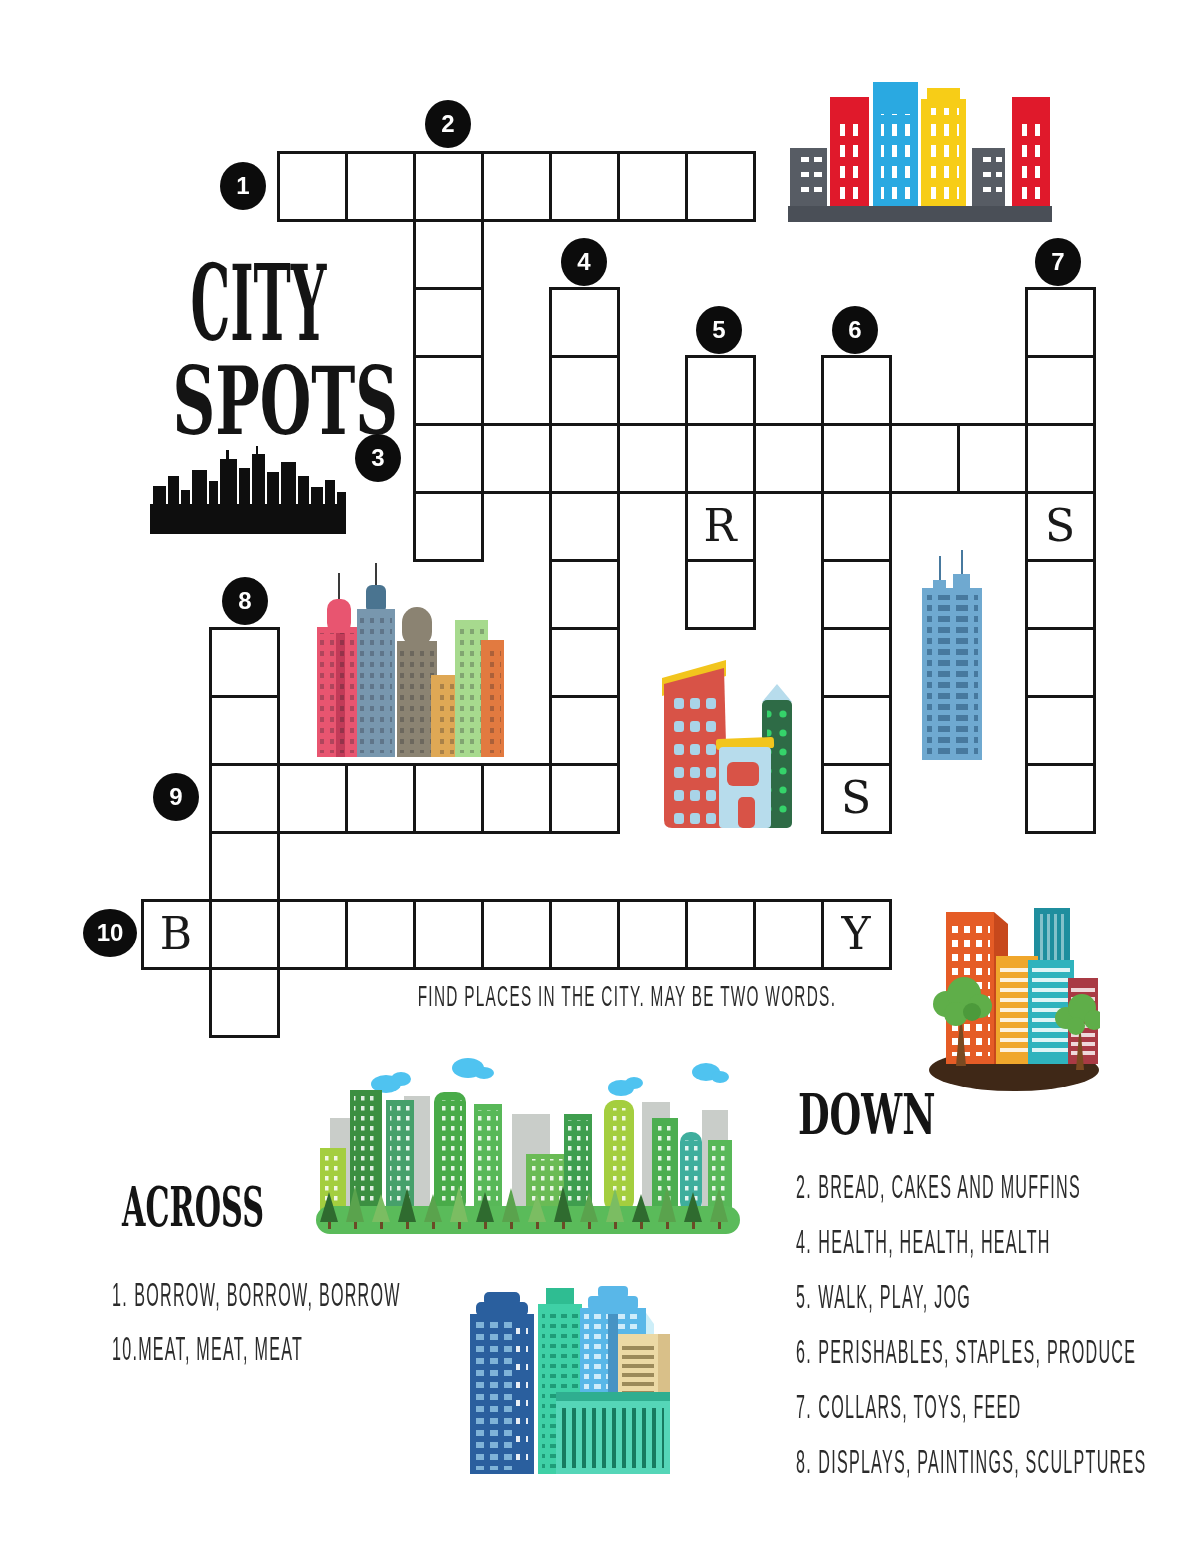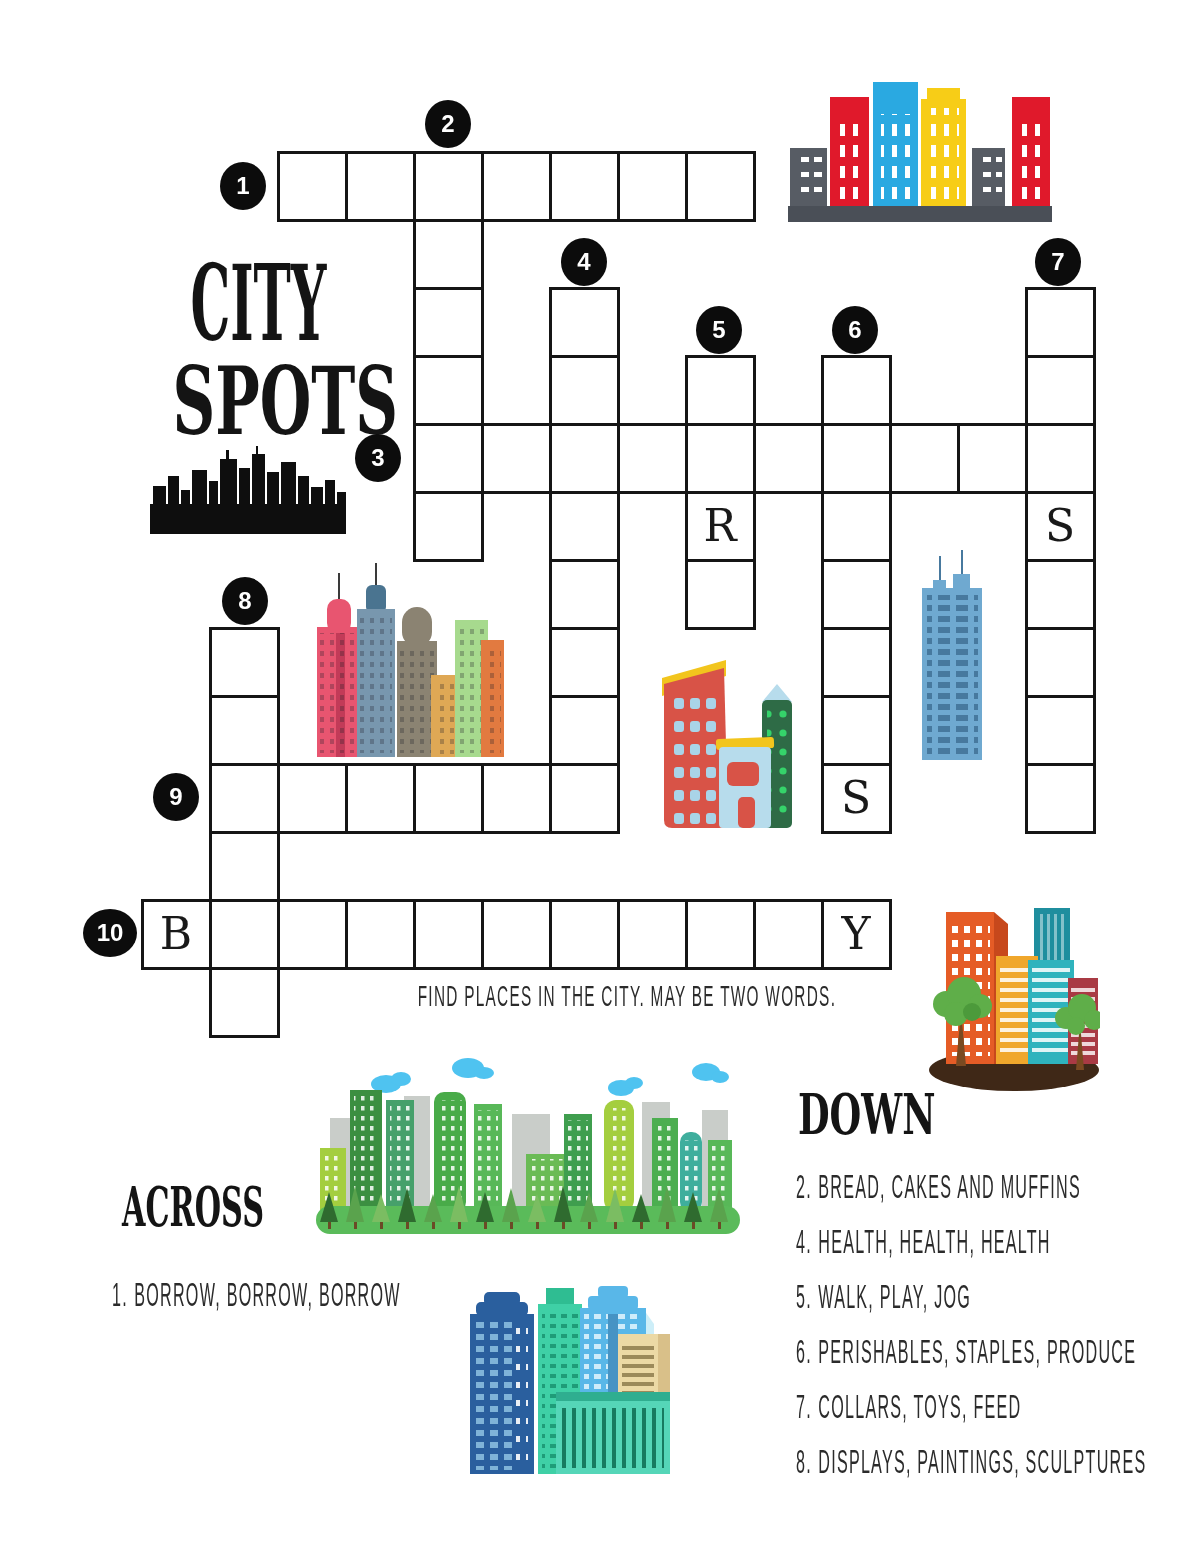--- a/index.html
+++ b/index.html
@@ -427,20 +427,23 @@
 
   <div id="instruction">
     <span class="hand">FIND PLACES IN THE CITY. MAY BE TWO WORDS.</span>
   </div>
 
   <div class="display-text" id="across-heading">ACROSS</div>
   <ul class="clue-list" id="across-list">
     <li>
         <span class="hand"><span class="clue-num">1.</span><span>BORROW, BORROW, BORROW</span></span>
       </li>
+    <li>
+        <span class="hand"><span class="clue-num">10.</span><span>MEAT, MEAT, MEAT</span></span>
+      </li>
   </ul>
 
   <div class="display-text" id="down-heading">DOWN</div>
   <ul class="clue-list" id="down-list">
     <li>
         <span class="hand"><span class="clue-num">2.</span><span>BREAD, CAKES AND MUFFINS</span></span>
       </li>
     <li>
         <span class="hand"><span class="clue-num">4.</span><span>HEALTH, HEALTH, HEALTH</span></span>
       </li>

